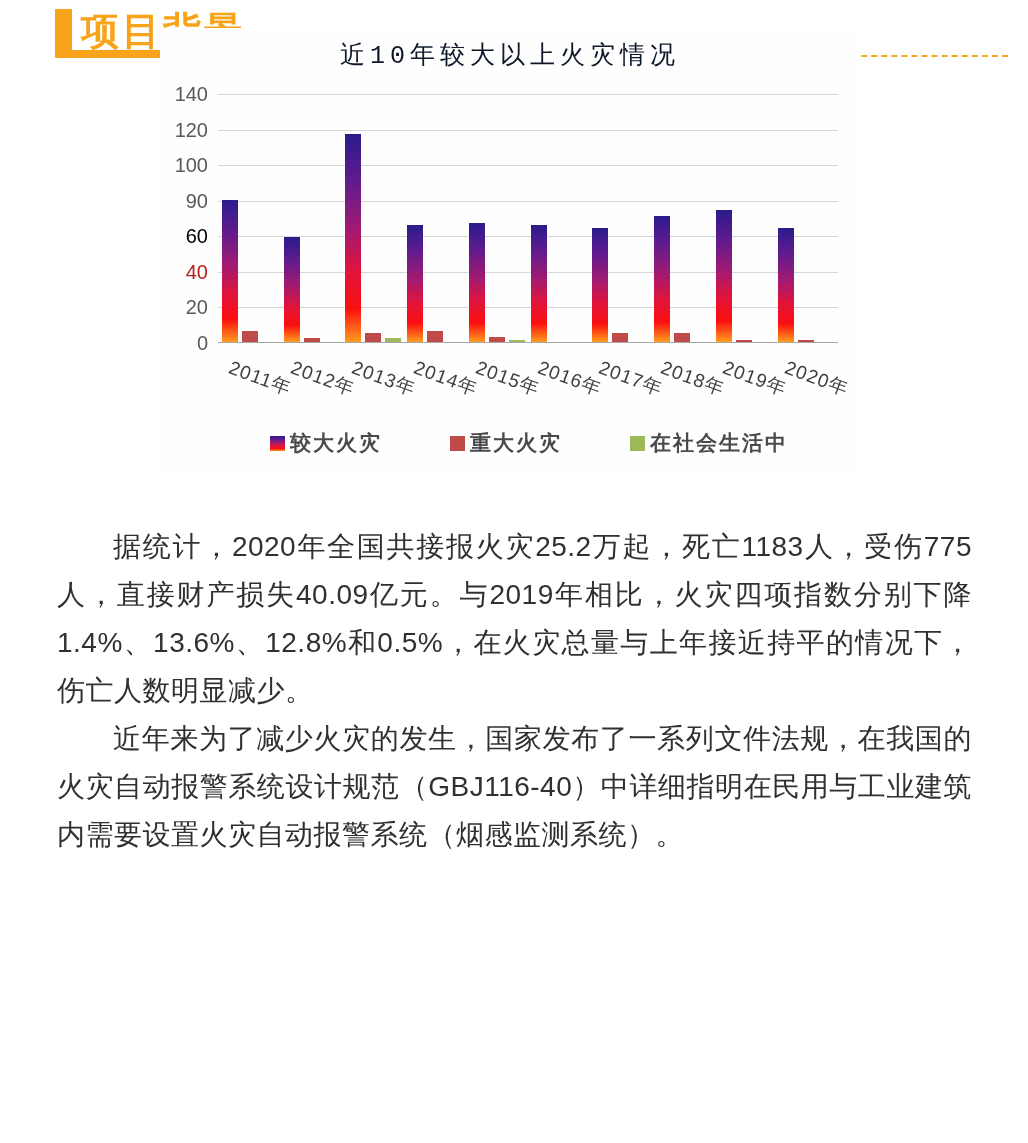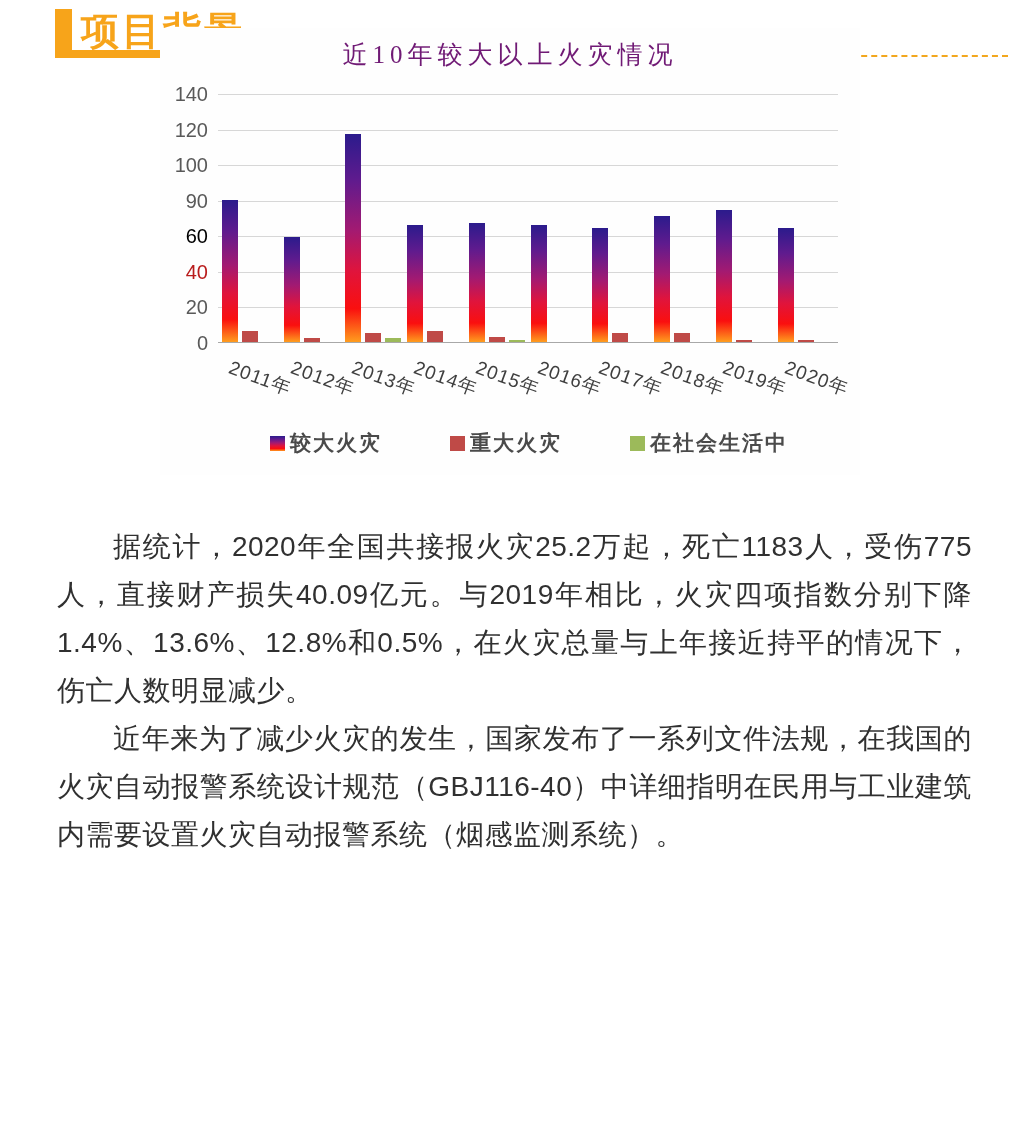--- a/index.html
+++ b/index.html
@@ -24,22 +24,22 @@
     margin:0 56px 0 57px; font-size:28px; line-height:48px; color:#303030;
     text-align:justify; text-indent:2em; letter-spacing:0.5px;
   }
   .para-1 { margin-top:54px; }
   .para-2 { margin-top:48px; }
 
   
   .chart { position:relative; width:700px; height:447px; margin:28px 0 0 160px; background:#fefefe; }
   .chart-title {
     position:absolute; top:10px; left:0; right:0; text-align:center;
-    font-family:Liberation Serif, serif; font-size:25px;
-    color:#701a75; letter-spacing:5px; white-space:nowrap;
+    font-family:Liberation Mono, monospace; font-size:25px;
+    color:#0f172a; letter-spacing:5px; white-space:nowrap;
   }
   .plot-area {
     position:absolute; left:58px; top:66px; width:620px; height:249px;
     border-bottom:1px solid #a8a8a8;
   }
   .gridline { position:absolute; left:0; right:0; height:1px; background:#d7d7d7; }
   .ytick {
     position:absolute; width:46px; text-align:right; left:2px; height:26px; line-height:26px;
     font-size:20px; color:#595959;
   }

